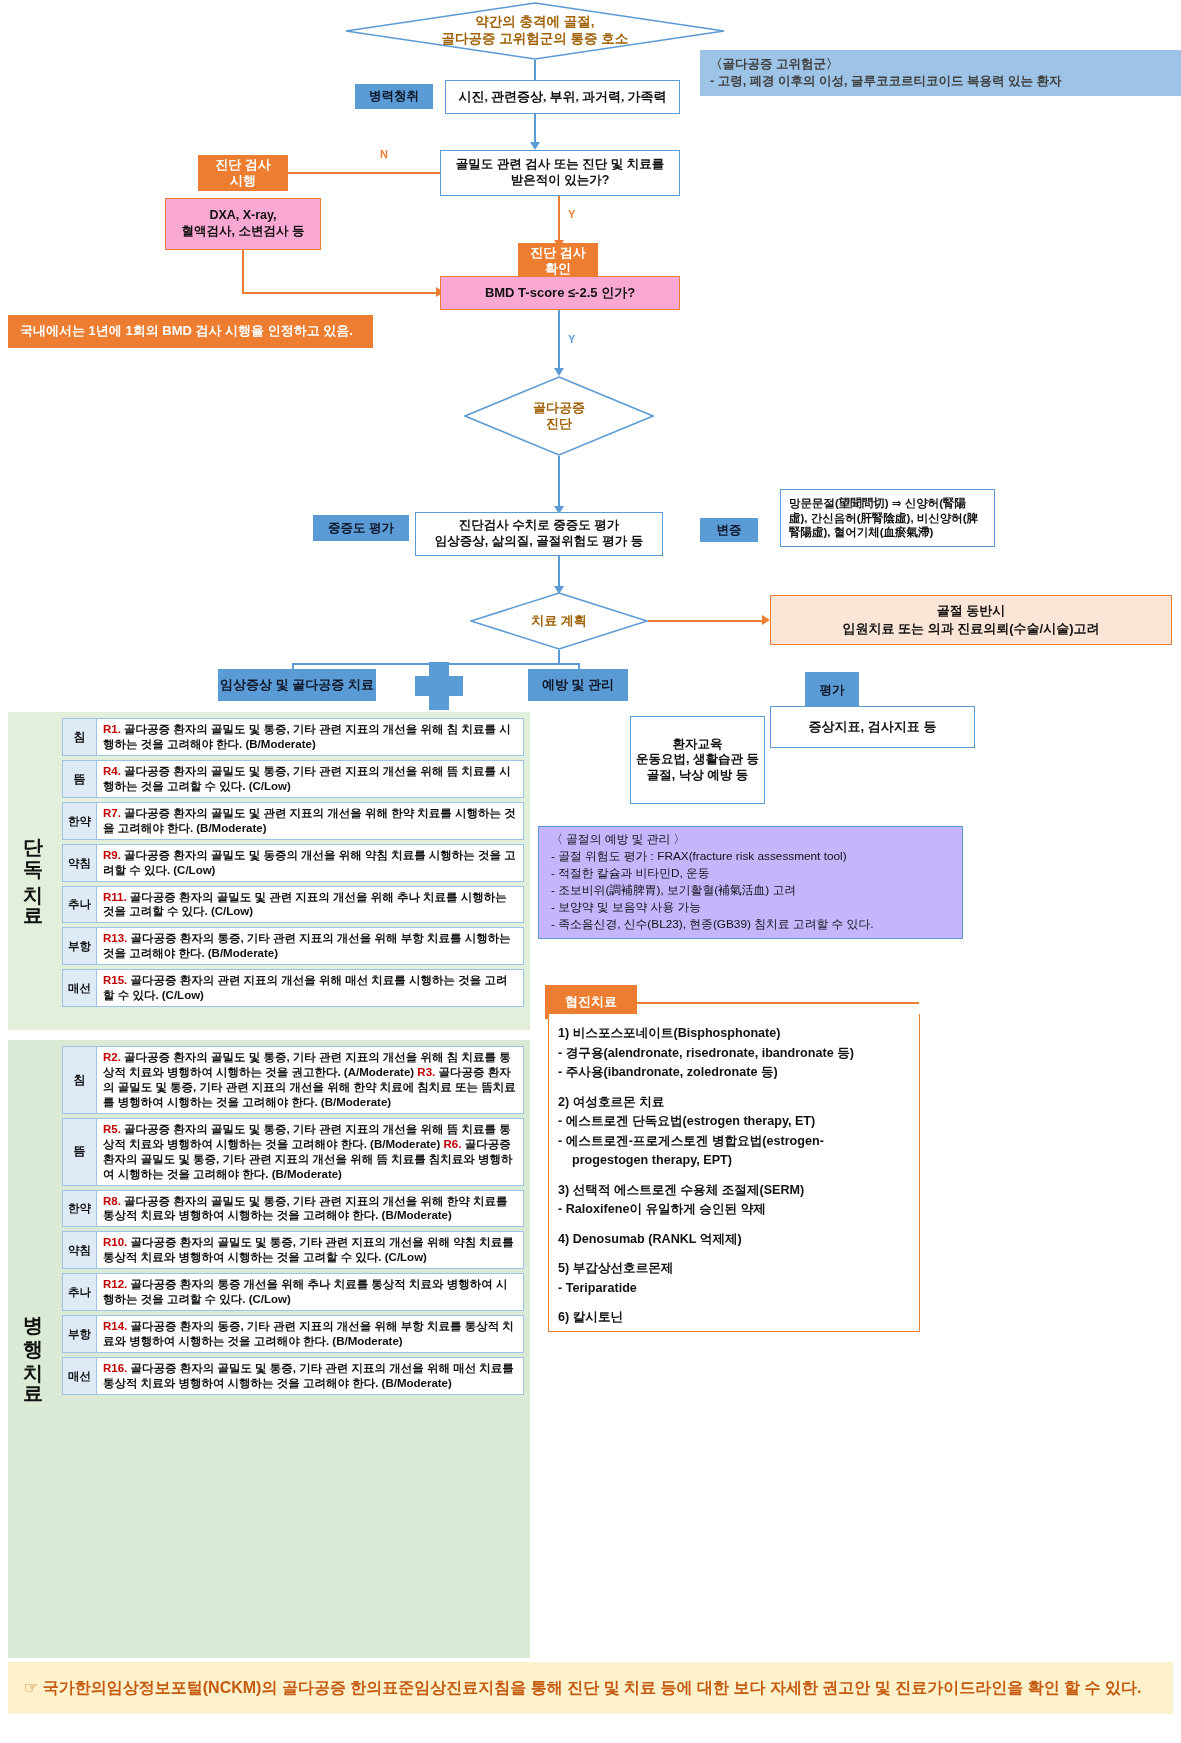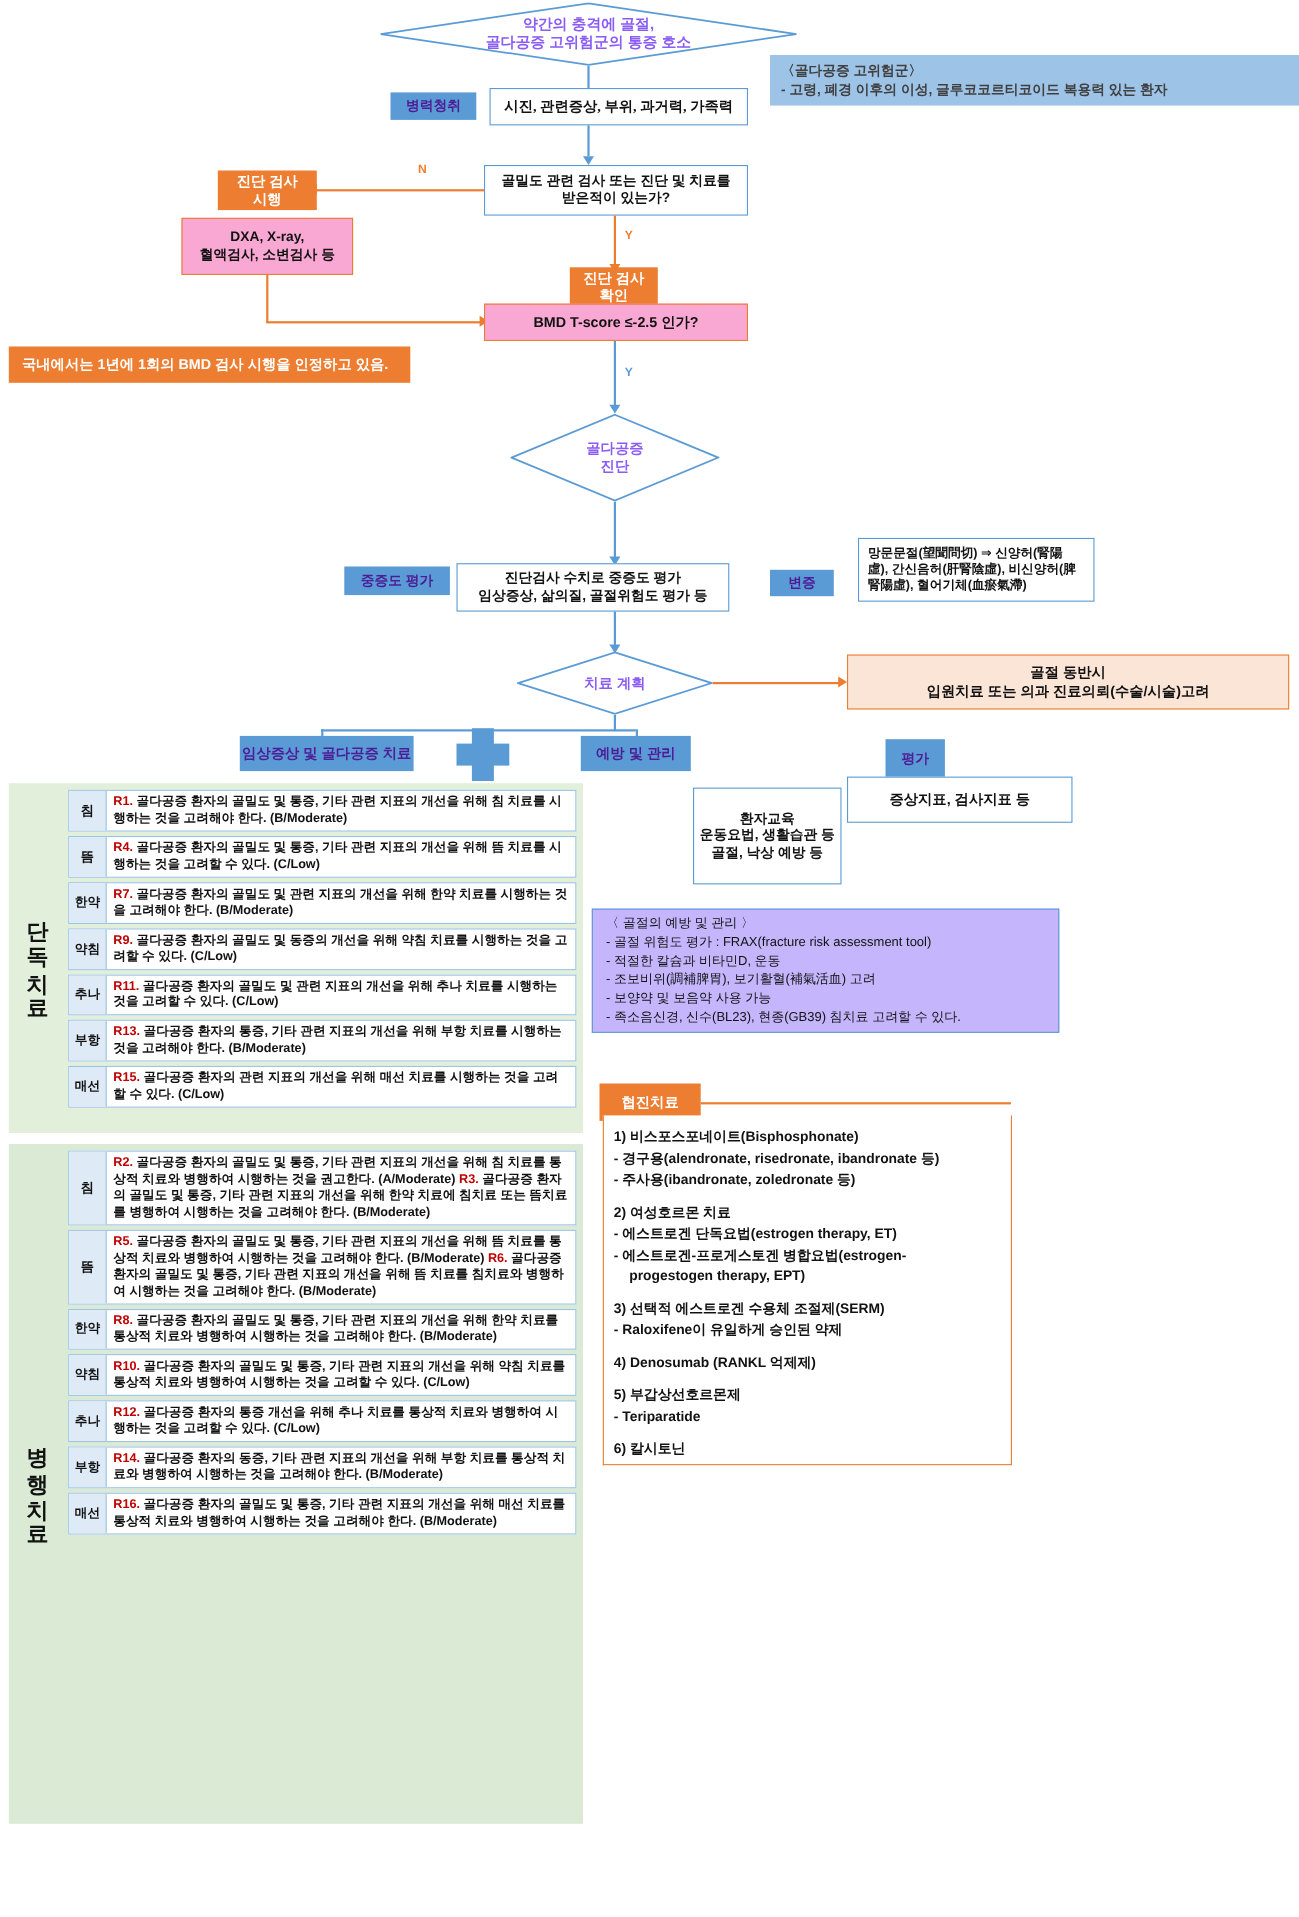--- a/index.html
+++ b/index.html
@@ -11,37 +11,37 @@
     color:#111;
     position:relative;
     overflow:hidden;
   }
   .canvas { position:relative; width:1181px; height:1743px; }
   .abs { position:absolute; }
 
   
   .diamond {
     display:flex; align-items:center; justify-content:center;
-    text-align:center; font-weight:bold; color:#8b5cf6;
+    text-align:center; font-weight:bold; color:#a16207;
   }
   .diamond svg { position:absolute; left:0; top:0; }
   .diamond .dtext { position:relative; z-index:2; line-height:1.25; }
 
   .boxblue {
     border:1.6px solid #5b9bd5; background:#fff;
     display:flex; align-items:center; justify-content:center;
     text-align:center; font-weight:bold; line-height:1.25;
   }
   .boxorange {
     border:1.6px solid #ed7d31; background:#f9a8d4;
     display:flex; align-items:center; justify-content:center;
     text-align:center; font-weight:bold; line-height:1.25;
   }
   .tagblue {
-    background:#5b9bd5; color:#4c1d95; font-weight:bold;
+    background:#5b9bd5; color:#0f172a; font-weight:bold;
     display:flex; align-items:center; justify-content:center;
     text-align:center; line-height:1.2;
   }
   .tagorange {
     background:#ed7d31; color:#fff; font-weight:bold;
     display:flex; align-items:center; justify-content:center;
     text-align:center; line-height:1.2;
   }
   .noteblue {
     background:#9dc3e6; color:#404040; font-weight:bold;
@@ -347,14 +347,15 @@
       </div>
       <div class="recrow">
         <div class="reclbl" style="font-size:11.5px;">매선</div>
         <div class="rectxt">
           <span class="rid">R16.</span><span> 골다공증 환자의 골밀도 및 통증, 기타 관련 지표의 개선을 위해 매선 치료를 통상적 치료와 병행하여 시행하는 것을 고려해야 한다. (B/Moderate)</span>
         </div>
       </div>
     </div>
   </div>
 
+  <div class="abs footer" style="left:8px; top:1662px; width:1165px;">☞ 국가한의임상정보포털(NCKM)의 골다공증 한의표준임상진료지침을 통해 진단 및 치료 등에 대한 보다 자세한 권고안 및 진료가이드라인을 확인 할 수 있다.</div>
 
 </div>
 
 </body></html>

